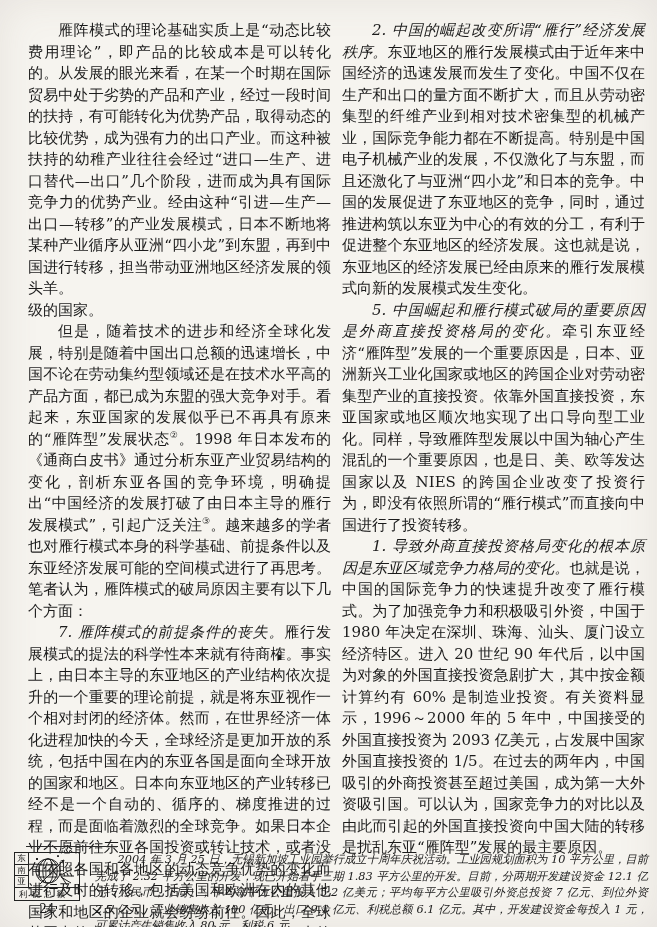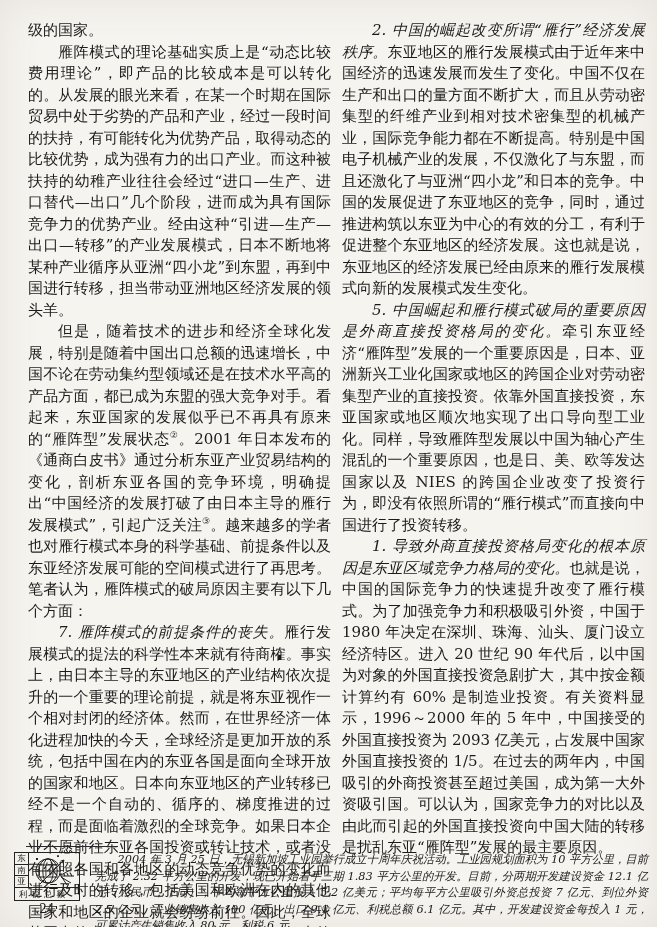--- a/index.html
+++ b/index.html
@@ -35,23 +35,23 @@
   svg { display:block; }
 </style>
 </head>
 <body>
 
 <div class="page">
 
   <div class="columns">
 
     <div class="col">
+      <p class="para">雁阵模式的理论基础实质上是“动态比较费用理论”，即产品的比较成本是可以转化的。从发展的眼光来看，在某一个时期在国际贸易中处于劣势的产品和产业，经过一段时间的扶持，有可能转化为优势产品，取得动态的比较优势，成为强有力的出口产业。而这种被扶持的幼稚产业往往会经过“进口—生产、进口替代—出口”几个阶段，进而成为具有国际竞争力的优势产业。经由这种“引进—生产—出口—转移”的产业发展模式，日本不断地将某种产业循序从亚洲“四小龙”到东盟，再到中国进行转移，担当带动亚洲地区经济发展的领头羊。</p>
       <p class="para noindent">级的国家。</p>
-      <p class="para">雁阵模式的理论基础实质上是“动态比较费用理论”，即产品的比较成本是可以转化的。从发展的眼光来看，在某一个时期在国际贸易中处于劣势的产品和产业，经过一段时间的扶持，有可能转化为优势产品，取得动态的比较优势，成为强有力的出口产业。而这种被扶持的幼稚产业往往会经过“进口—生产、进口替代—出口”几个阶段，进而成为具有国际竞争力的优势产业。经由这种“引进—生产—出口—转移”的产业发展模式，日本不断地将某种产业循序从亚洲“四小龙”到东盟，再到中国进行转移，担当带动亚洲地区经济发展的领头羊。</p>
-      <p class="para"><span>但是，随着技术的进步和经济全球化发展，特别是随着中国出口总额的迅速增长，中国不论在劳动集约型领域还是在技术水平高的产品方面，都已成为东盟的强大竞争对手。看起来，东亚国家的发展似乎已不再具有原来的“雁阵型”发展状态</span><sup class="fnref">②</sup><span>。2001 年日本发布的《通商白皮书》通过分析东亚产业贸易结构的变化，剖析东亚各国的竞争环境，明确提出“中国经济的发展打破了由日本主导的雁行发展模式”，引起广泛关注</span><sup class="fnref">③</sup><span>。越来越多的学者也对雁行模式本身的科学基础、前提条件以及东亚经济发展可能的空间模式进行了再思考。笔者认为，雁阵模式的破局原因主要有以下几个方面：</span></p>
+      <p class="para"><span>但是，随着技术的进步和经济全球化发展，特别是随着中国出口总额的迅速增长，中国不论在劳动集约型领域还是在技术水平高的产品方面，都已成为东盟的强大竞争对手。看起来，东亚国家的发展似乎已不再具有原来的“雁阵型”发展状态</span><sup class="fnref">②</sup><span>。1998 年日本发布的《通商白皮书》通过分析东亚产业贸易结构的变化，剖析东亚各国的竞争环境，明确提出“中国经济的发展打破了由日本主导的雁行发展模式”，引起广泛关注</span><sup class="fnref">③</sup><span>。越来越多的学者也对雁行模式本身的科学基础、前提条件以及东亚经济发展可能的空间模式进行了再思考。笔者认为，雁阵模式的破局原因主要有以下几个方面：</span></p>
       <p class="para"><span class="kai">7. 雁阵模式的前提条件的丧失。</span><span>雁行发展模式的提法的科学性本来就有待商榷。事实上，由日本主导的东亚地区的产业结构依次提升的一个重要的理论前提，就是将东亚视作一个相对封闭的经济体。然而，在世界经济一体化进程加快的今天，全球经济是更加开放的系统，包括中国在内的东亚各国是面向全球开放的国家和地区。日本向东亚地区的产业转移已经不是一个自动的、循序的、梯度推进的过程，而是面临着激烈的全球竞争。如果日本企业不愿前往东亚各国投资或转让技术，或者没有依照各国和各地区的动态竞争优势的变化而进行及时的转移，包括美国和欧洲在内的其他国家和地区的企业就会纷纷前往。因此，全球范围内的产业结构升级存在着一定的时间上的顺序，但是，</span></p>
     </div>
 
     <div class="col">
       <p class="para"><span class="kai">2. 中国的崛起改变所谓“雁行”经济发展秩序。</span><span>东亚地区的雁行发展模式由于近年来中国经济的迅速发展而发生了变化。中国不仅在生产和出口的量方面不断扩大，而且从劳动密集型的纤维产业到相对技术密集型的机械产业，国际竞争能力都在不断提高。特别是中国电子机械产业的发展，不仅激化了与东盟，而且还激化了与亚洲“四小龙”和日本的竞争。中国的发展促进了东亚地区的竞争，同时，通过推进构筑以东亚为中心的有效的分工，有利于促进整个东亚地区的经济发展。这也就是说，东亚地区的经济发展已经由原来的雁行发展模式向新的发展模式发生变化。</span></p>
       <p class="para"><span class="kai">5. 中国崛起和雁行模式破局的重要原因是外商直接投资格局的变化。</span><span>牵引东亚经济“雁阵型”发展的一个重要原因是，日本、亚洲新兴工业化国家或地区的跨国企业对劳动密集型产业的直接投资。依靠外国直接投资，东亚国家或地区顺次地实现了出口导向型工业化。同样，导致雁阵型发展以中国为轴心产生混乱的一个重要原因，也是日、美、欧等发达国家以及 NIES 的跨国企业改变了投资行为，即没有依照所谓的“雁行模式”而直接向中国进行了投资转移。</span></p>
       <p class="para"><span class="kai">1. 导致外商直接投资格局变化的根本原因是东亚区域竞争力格局的变化。</span><span>也就是说，中国的国际竞争力的快速提升改变了雁行模式。为了加强竞争力和积极吸引外资，中国于 1980 年决定在深圳、珠海、汕头、厦门设立经济特区。进入 20 世纪 90 年代后，以中国为对象的外国直接投资急剧扩大，其中按金额计算约有 60% 是制造业投资。有关资料显示，1996～2000 年的 5 年中，中国接受的外国直接投资为 2093 亿美元，占发展中国家外国直接投资的 1/5。在过去的两年内，中国吸引的外商投资甚至超过美国，成为第一大外资吸引国。可以认为，国家竞争力的对比以及由此而引起的外国直接投资向中国大陆的转移是扰乱东亚“雁阵型”发展的最主要原因。</span></p>
     </div>
 
   </div>

